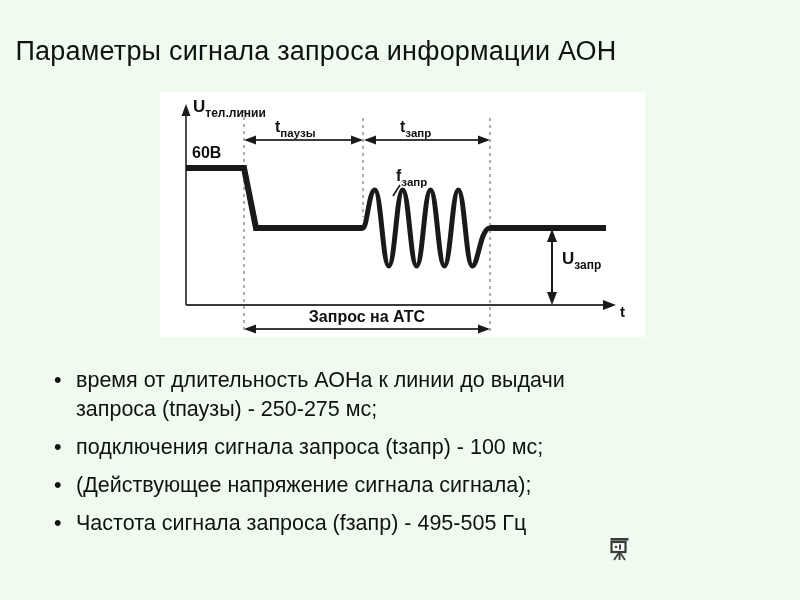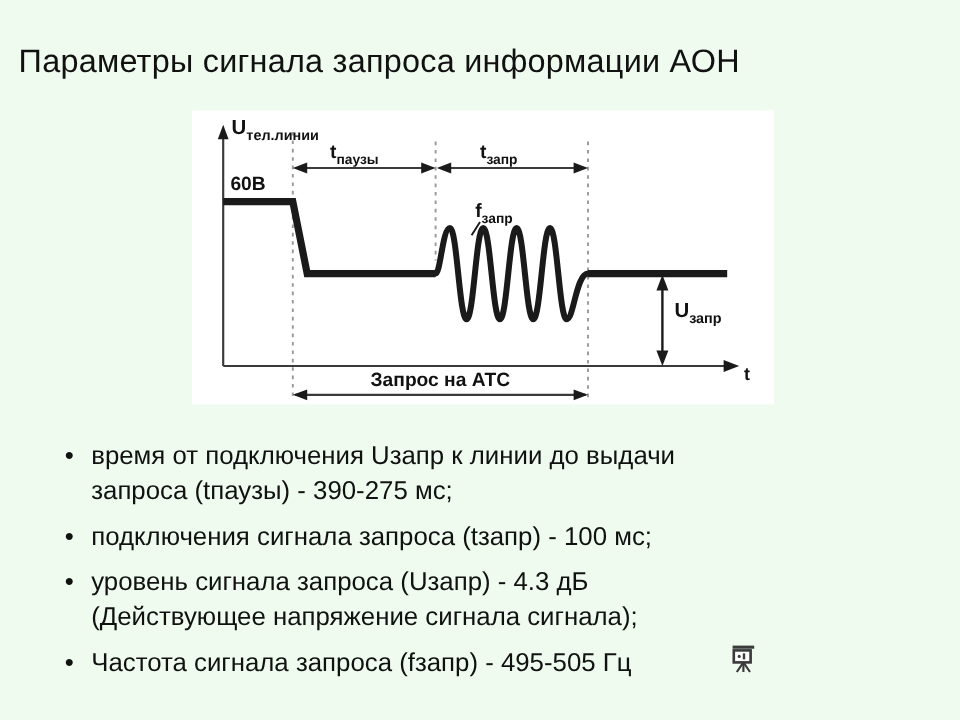--- a/index.html
+++ b/index.html
@@ -156,32 +156,31 @@
     <polygon points="84,237 96,232.5 96,241.5" fill="#1a1a1a"></polygon>
     <polygon points="330,237 318,232.5 318,241.5" fill="#1a1a1a"></polygon>
     <text x="207" y="230" text-anchor="middle" font-family="Liberation Sans, sans-serif" font-size="16" font-weight="bold" fill="#111111">Запрос на АТС</text>
   </svg>
 </div>
 
 <div class="bullet-list">
 
   <div class="bullet-item">
     <span class="dot">•</span>
-    <span>время от подключения Uзапр к линии до выдачи</span>
-    <span class="line2">запроса (tпаузы) - 390-275 мс;</span>
+    <span>время от длительность АОНа к линии до выдачи</span>
+    <span class="line2">запроса (tпаузы) - 250-275 мс;</span>
   </div>
 
   <div class="bullet-item">
     <span class="dot">•</span>
     <span>подключения сигнала запроса (tзапр) - 100 мс;</span>
   </div>
 
   <div class="bullet-item">
     <span class="dot">•</span>
-    <span>уровень сигнала запроса (Uзапр) - 4.3 дБ</span>
     <span class="line2">(Действующее напряжение сигнала сигнала);</span>
   </div>
 
   <div class="bullet-item">
     <span class="dot">•</span>
     <span>Частота сигнала запроса (fзапр) - 495-505 Гц</span>
   </div>
 
 </div>
 

